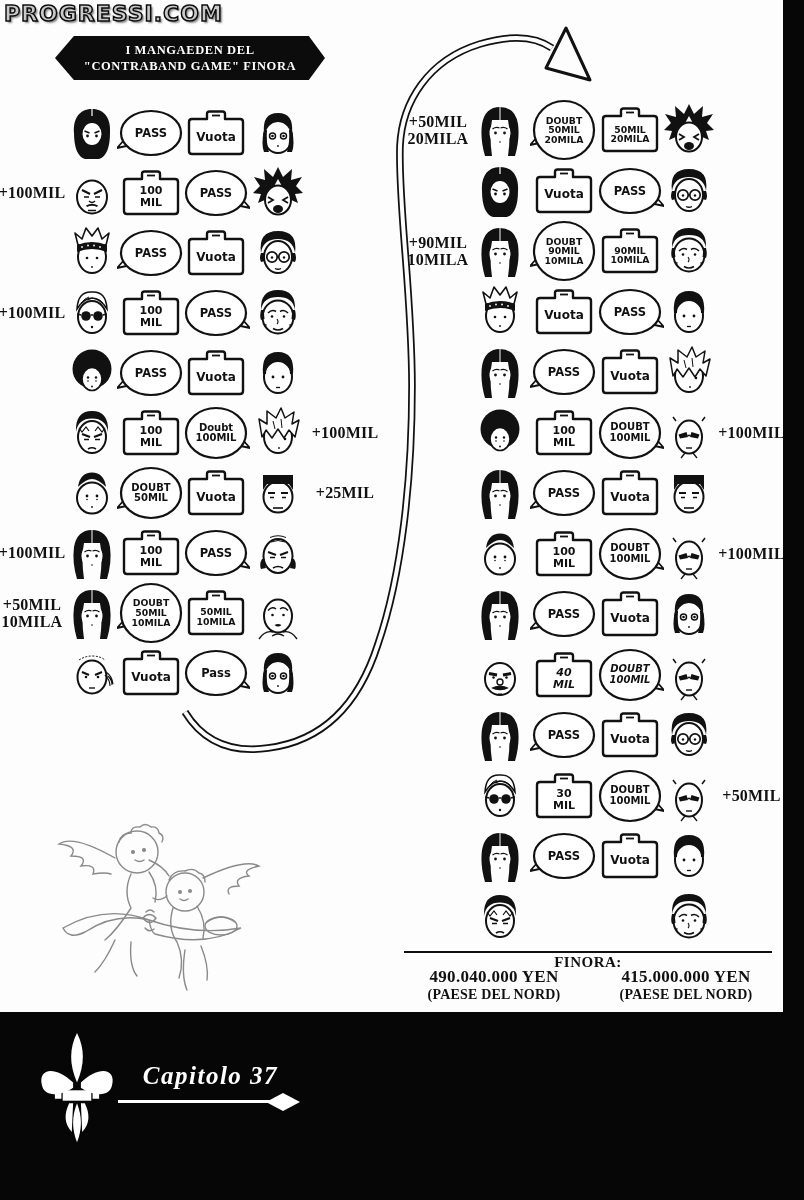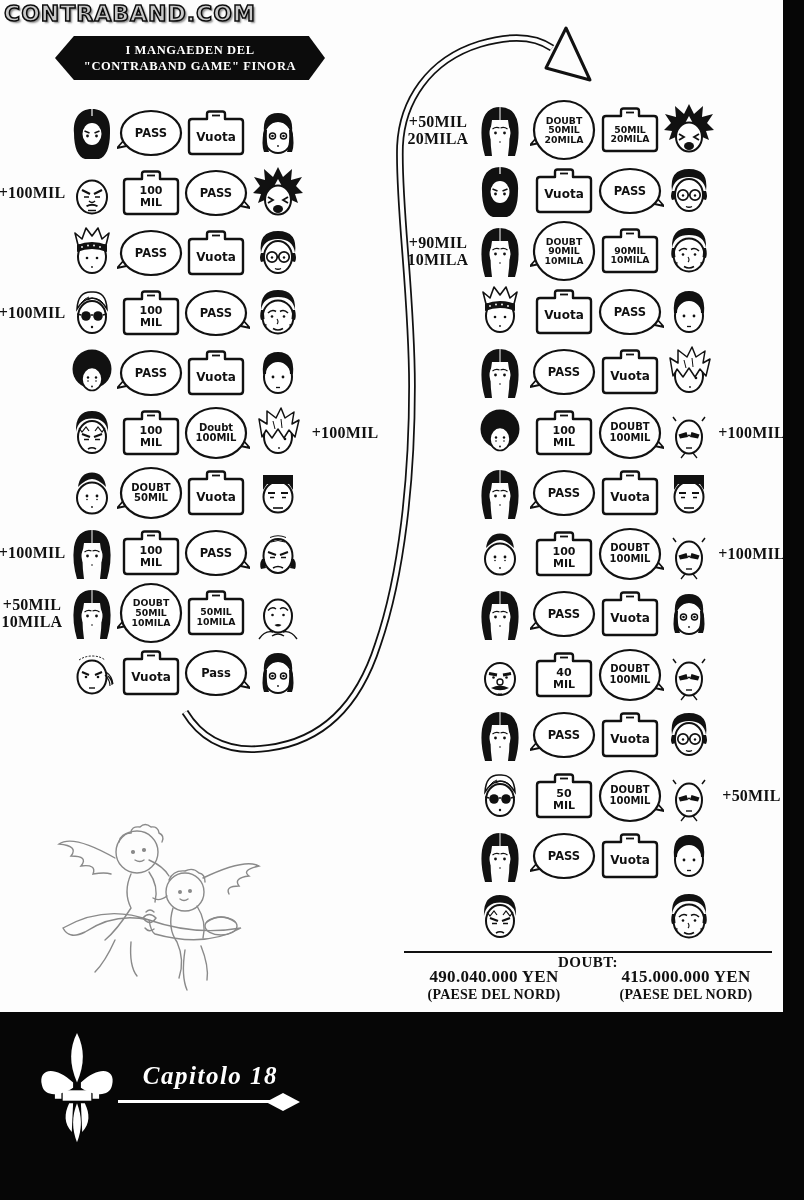--- a/index.html
+++ b/index.html
@@ -35,21 +35,21 @@
   .chaptext{position:absolute;left:108px;width:205px;text-align:center;color:#fff;
         font-family:"Liberation Serif",serif;font-style:italic;font-weight:700;letter-spacing:1.5px}
   .chapline{position:absolute;left:118px;top:1100px;width:152px;height:2.5px;background:#fff}
   svg{display:block}
 </style>
 </head>
 <body>
 
 <div class="page">
 
-  <div class="watermark">CONTRABAND.COM</div>
+  <div class="watermark">PROGRESSI.COM</div>
 
   <div class="banner">
     <div>I MANGAEDEN DEL</div>
     <div>"CONTRABAND GAME" FINORA</div>
   </div>
 
   <svg style="position:absolute;left:150px;top:8px" width="480" height="772" viewBox="0 0 480 772">
     <path d="M35,704 Q62,748 118,740 Q198,730 228,636 C252,566 262,470 262,378 C262,286 248,196 250,138 C252,94 278,52 330,36 C360,27 385,28 402,40" fill="none" stroke="#111" stroke-width="7.5" stroke-linejoin="round"></path>
     <path d="M35,704 Q62,748 118,740 Q198,730 228,636 C252,566 262,470 262,378 C262,286 248,196 250,138 C252,94 278,52 330,36 C360,27 385,28 402,40" fill="none" stroke="#fdfdfd" stroke-width="4" stroke-linejoin="round"></path>
     <polygon points="440,72 396,60 416,20" fill="#fdfdfd" stroke="#111" stroke-width="3" stroke-linejoin="round"></polygon>
@@ -362,20 +362,23 @@
         </div>
         <div class="cell" style="width: 56px;">
           <svg width="50" height="54" viewBox="0 0 50 54">
             <ellipse cx="25" cy="31" rx="14.5" ry="15.5" fill="#fff" stroke="#111" stroke-width="2"></ellipse>
             <path d="M10,24 L10,9 H40 V24 L36,18 H14 Z" fill="#111"></path>
             <path d="M15,27 h7 M28,27 h7" stroke="#111" stroke-width="2.2"></path>
             <path d="M17,31.5 h4 M29,31.5 h4" stroke="#111" stroke-width="1.5"></path>
             <path d="M20,42 h10" stroke="#111" stroke-width="1.6"></path>
           </svg>
         </div>
+        <div class="cell" style="width: 78px;">
+          <div class="lbl">+25MIL</div>
+        </div>
       </div>
       <div class="prow" style="height: 60px;">
         <div class="cell" style="width: 64px;">
           <div class="lbl">+100MIL</div>
         </div>
         <div class="cell" style="width: 56px;">
           <svg width="50" height="54" viewBox="0 0 50 54">
             <path d="M10,53 Q5,36 7,21 Q10,4 25,4 Q40,4 43,21 Q45,36 40,53 L33,53 Q36,32 33,17 L17,17 Q14,32 17,53 Z" fill="#111"></path>
             <ellipse cx="25" cy="30" rx="10.5" ry="12" fill="#fff"></ellipse>
             <path d="M25,4 V17" stroke="#fff" stroke-width="1" fill="none"></path>
@@ -918,21 +921,21 @@
             <path d="M39,24 Q42,38 39,46 L34,46 Q37,36 36,24 Z" fill="#111"></path>
             <circle cx="19.5" cy="30" r="3" fill="none" stroke="#111" stroke-width="1.5"></circle>
             <circle cx="19.5" cy="30" r="1.3" fill="#111"></circle>
             <circle cx="30.5" cy="30" r="3" fill="none" stroke="#111" stroke-width="1.5"></circle>
             <circle cx="30.5" cy="30" r="1.3" fill="#111"></circle>
             <circle cx="25" cy="40" r="0.9" fill="#111"></circle>
           </svg>
         </div>
         <div class="cell" style="width: 67px;"></div>
       </div>
-      <div class="prow" style="height: 60.5px;">
+      <div class="prow" style="height: 60.5px; font-style: italic;">
         <div class="cell" style="width: 68px;"></div>
         <div class="cell" style="width: 56px;">
           <svg width="50" height="54" viewBox="0 0 50 54">
             <ellipse cx="25" cy="31" rx="15" ry="16" fill="#fff" stroke="#111" stroke-width="2"></ellipse>
             <path d="M14,25.5 l8,1.5 M36,25.5 l-8,1.5" stroke="#111" stroke-width="3"></path>
             <circle cx="18.5" cy="29.5" r="1.3" fill="#111"></circle>
             <circle cx="31.5" cy="29.5" r="1.3" fill="#111"></circle>
             <circle cx="25" cy="34" r="3" fill="none" stroke="#111" stroke-width="1.4"></circle>
             <path d="M16,40 q9,-5 18,0 q-9,4.5 -18,0 Z" fill="#111"></path>
             <path d="M23,46.5 h4" stroke="#111" stroke-width="2"></path>
@@ -1027,21 +1030,21 @@
             <path d="M23.8,29 h2.4 M14.2,29 l-4,-1 M35.8,29 l4,-1" stroke="#111" stroke-width="1.6"></path>
             <circle cx="25" cy="41" r="1.2" fill="#111"></circle>
           </svg>
         </div>
         <div class="cell" style="width: 72px;">
           <div class="item" style="width: 62px; height: 48px;">
             <svg width="62" height="48" viewBox="0 0 62 48">
       <path d="M4,13 Q4,10 7,10 H22 V5 Q22,2.5 24.5,2.5 H37.5 Q40,2.5 40,5 V10 H55 Q58,10 58,13 V42 Q58,45 55,45 H7 Q4,45 4,42 Z" fill="#fff" stroke="#111" stroke-width="2.4" stroke-linejoin="round"></path>
       <path d="M27,6.5 h8" stroke="#111" stroke-width="1.8"></path>
             </svg>
-            <div class="itxt casetxt" style="font-size: 11px;">50
+            <div class="itxt casetxt" style="font-size: 11px;">30
 MIL</div>
           </div>
         </div>
         <div class="cell" style="width: 60px;">
           <div class="item" style="width: 68px; height: 56px;">
             <svg width="68" height="56" viewBox="0 0 68 56">
       <polygon points="60,34 68,43 54,40" fill="#fff" stroke="#111" stroke-width="1.8" stroke-linejoin="round"></polygon>
       <ellipse cx="34" cy="28" rx="30" ry="25" fill="#fff" stroke="#111" stroke-width="2.2"></ellipse>
             </svg>
             <div class="itxt" style="font-size: 10px;">DOUBT
@@ -1155,21 +1158,21 @@
       <circle cx="88" cy="52" r="1.4" fill="#8a8a8a"></circle>
         <circle cx="99" cy="50" r="1.4" fill="#8a8a8a"></circle>
       <path d="M90,60 q5,3 9,0"></path>
       <circle cx="135" cy="92" r="1.3" fill="#8a8a8a"></circle>
         <circle cx="145" cy="91" r="1.3" fill="#8a8a8a"></circle>
       <path d="M135,99 q4,3 8,0"></path>
     </g>
   </svg>
 
   <div class="totals">
-    <div class="totlabel">DOUBT:</div>
+    <div class="totlabel">FINORA:</div>
     <div class="totrow">
       <div class="totblock" style="width:180px">
         <div class="amount">490.040.000 YEN</div>
         <div class="region">(PAESE DEL NORD)</div>
       </div>
       <div class="totblock" style="width:172px">
         <div class="amount">415.000.000 YEN</div>
         <div class="region">(PAESE DEL NORD)</div>
       </div>
     </div>
@@ -1184,19 +1187,19 @@
       <path d="M27,40 C12,26 0,30 3,42 C5,52 18,50 27,44 Z"></path>
       <path d="M33,40 C48,26 60,30 57,42 C55,52 42,50 33,44 Z"></path>
       <rect x="19" y="46" width="22" height="8"></rect>
       <rect x="13" y="47.5" width="5" height="5"></rect>
         <rect x="42" y="47.5" width="5" height="5"></rect>
       <path d="M30,56 C34,66 34,76 30,86 C26,76 26,66 30,56 Z"></path>
       <path d="M24,56 C20,64 20,72 26,78 L27,56 Z"></path>
       <path d="M36,56 C40,64 40,72 34,78 L33,56 Z"></path>
     </g>
   </svg>
-  <div class="chaptext" style="top:1062px;font-size:25px">Capitolo 18</div>
+  <div class="chaptext" style="top:1062px;font-size:25px">Capitolo 37</div>
   <div class="chapline"></div>
   <svg style="position:absolute;left:266px;top:1093px" width="34" height="18" viewBox="0 0 34 18">
     <polygon points="0,9 17,0 34,9 17,18" fill="#fff"></polygon>
   </svg>
 
 </div>
 
 </body></html>

